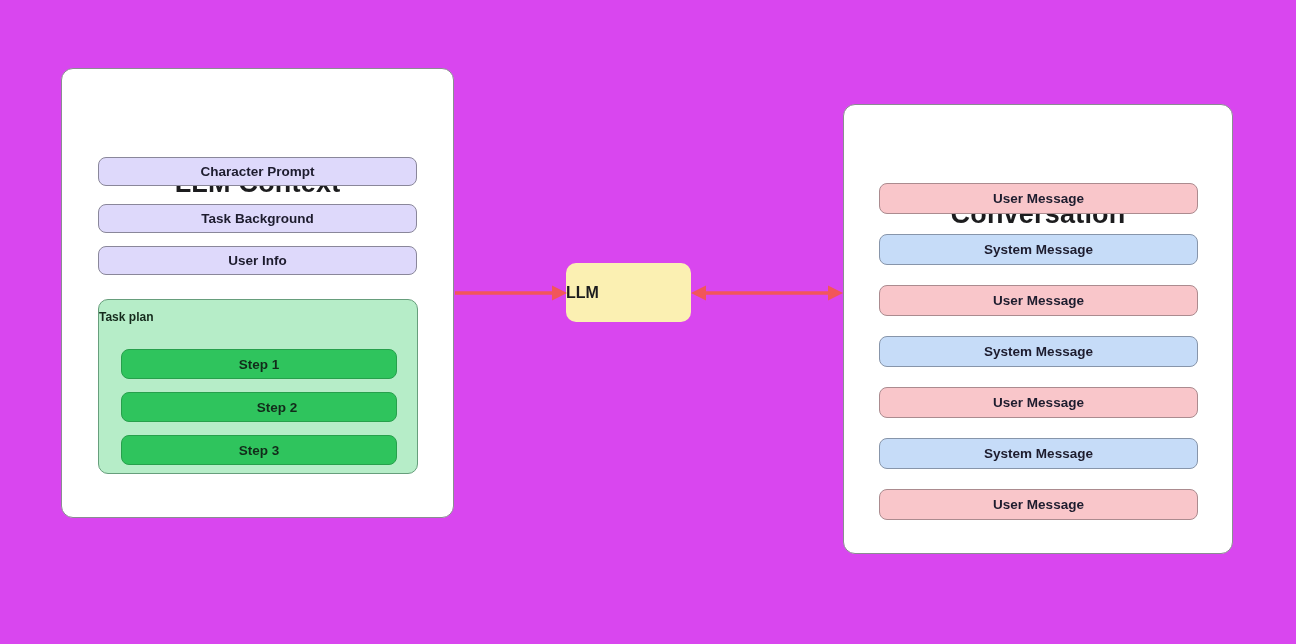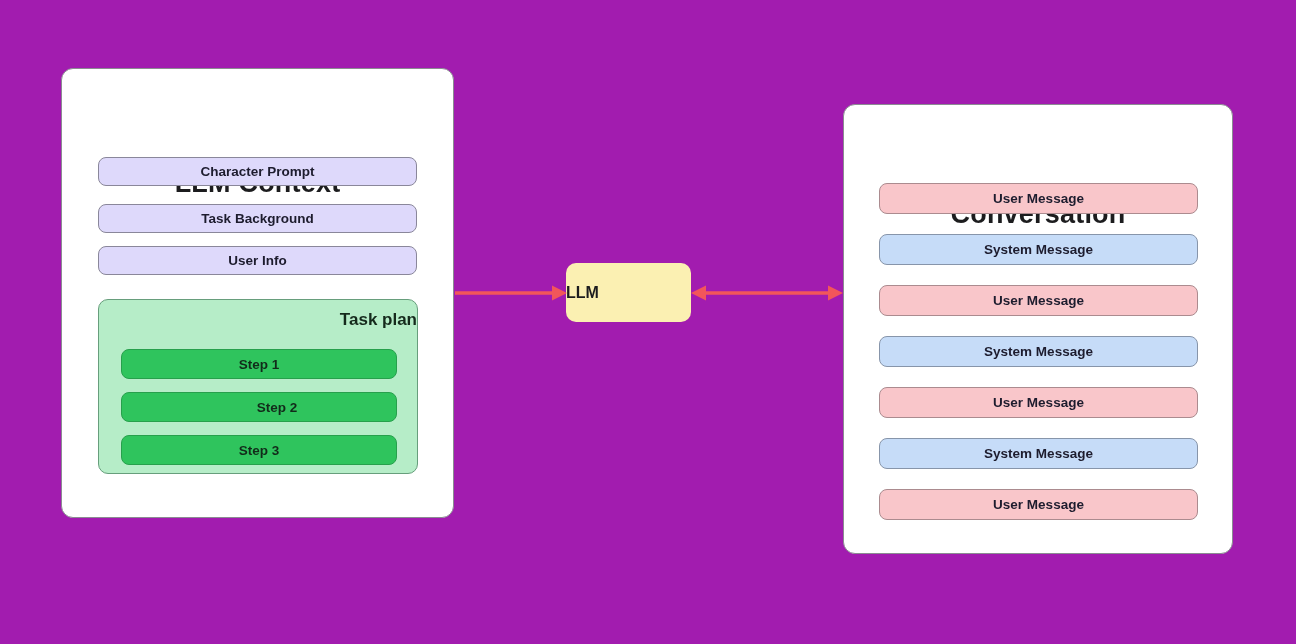--- a/index.html
+++ b/index.html
@@ -2,21 +2,21 @@
 <html><head>
 <meta charset="utf-8">
 <style>
   * { margin: 0; padding: 0; box-sizing: border-box; }
   html, body { background: #ffffff; }
   body { font-family: "Liberation Sans", sans-serif; }
   .canvas {
     position: relative;
     width: 1296px;
     height: 644px;
-    background: #a21caf;
+    background: #d946ef;
     overflow: hidden;
   }
   .group-box {
     position: absolute;
     background: #ffffff;
     border: 1.5px solid #8b8b92;
     border-radius: 12px;
   }
   .group-title {
     position: absolute;
@@ -46,22 +46,22 @@
     position: absolute;
     left: 36px; top: 230px;
     width: 320px; height: 175px;
     background: #b6edc8;
     border: 1.5px solid #679e7c;
     border-radius: 10px;
   }
   .task-plan-title {
     position: absolute;
     left: 0; right: 0; top: 10px;
-    text-align: right;
-    font-size: 17px;
+    text-align: left;
+    font-size: 12px;
     font-weight: bold;
     color: #152a1c;
   }
   .pill.step {
     left: 22px; width: 276px; height: 30px;
     background: #2fc45d;
     border: 1.5px solid #27a04c;
     color: #122b1a;
     margin-top: 12px;
   }

